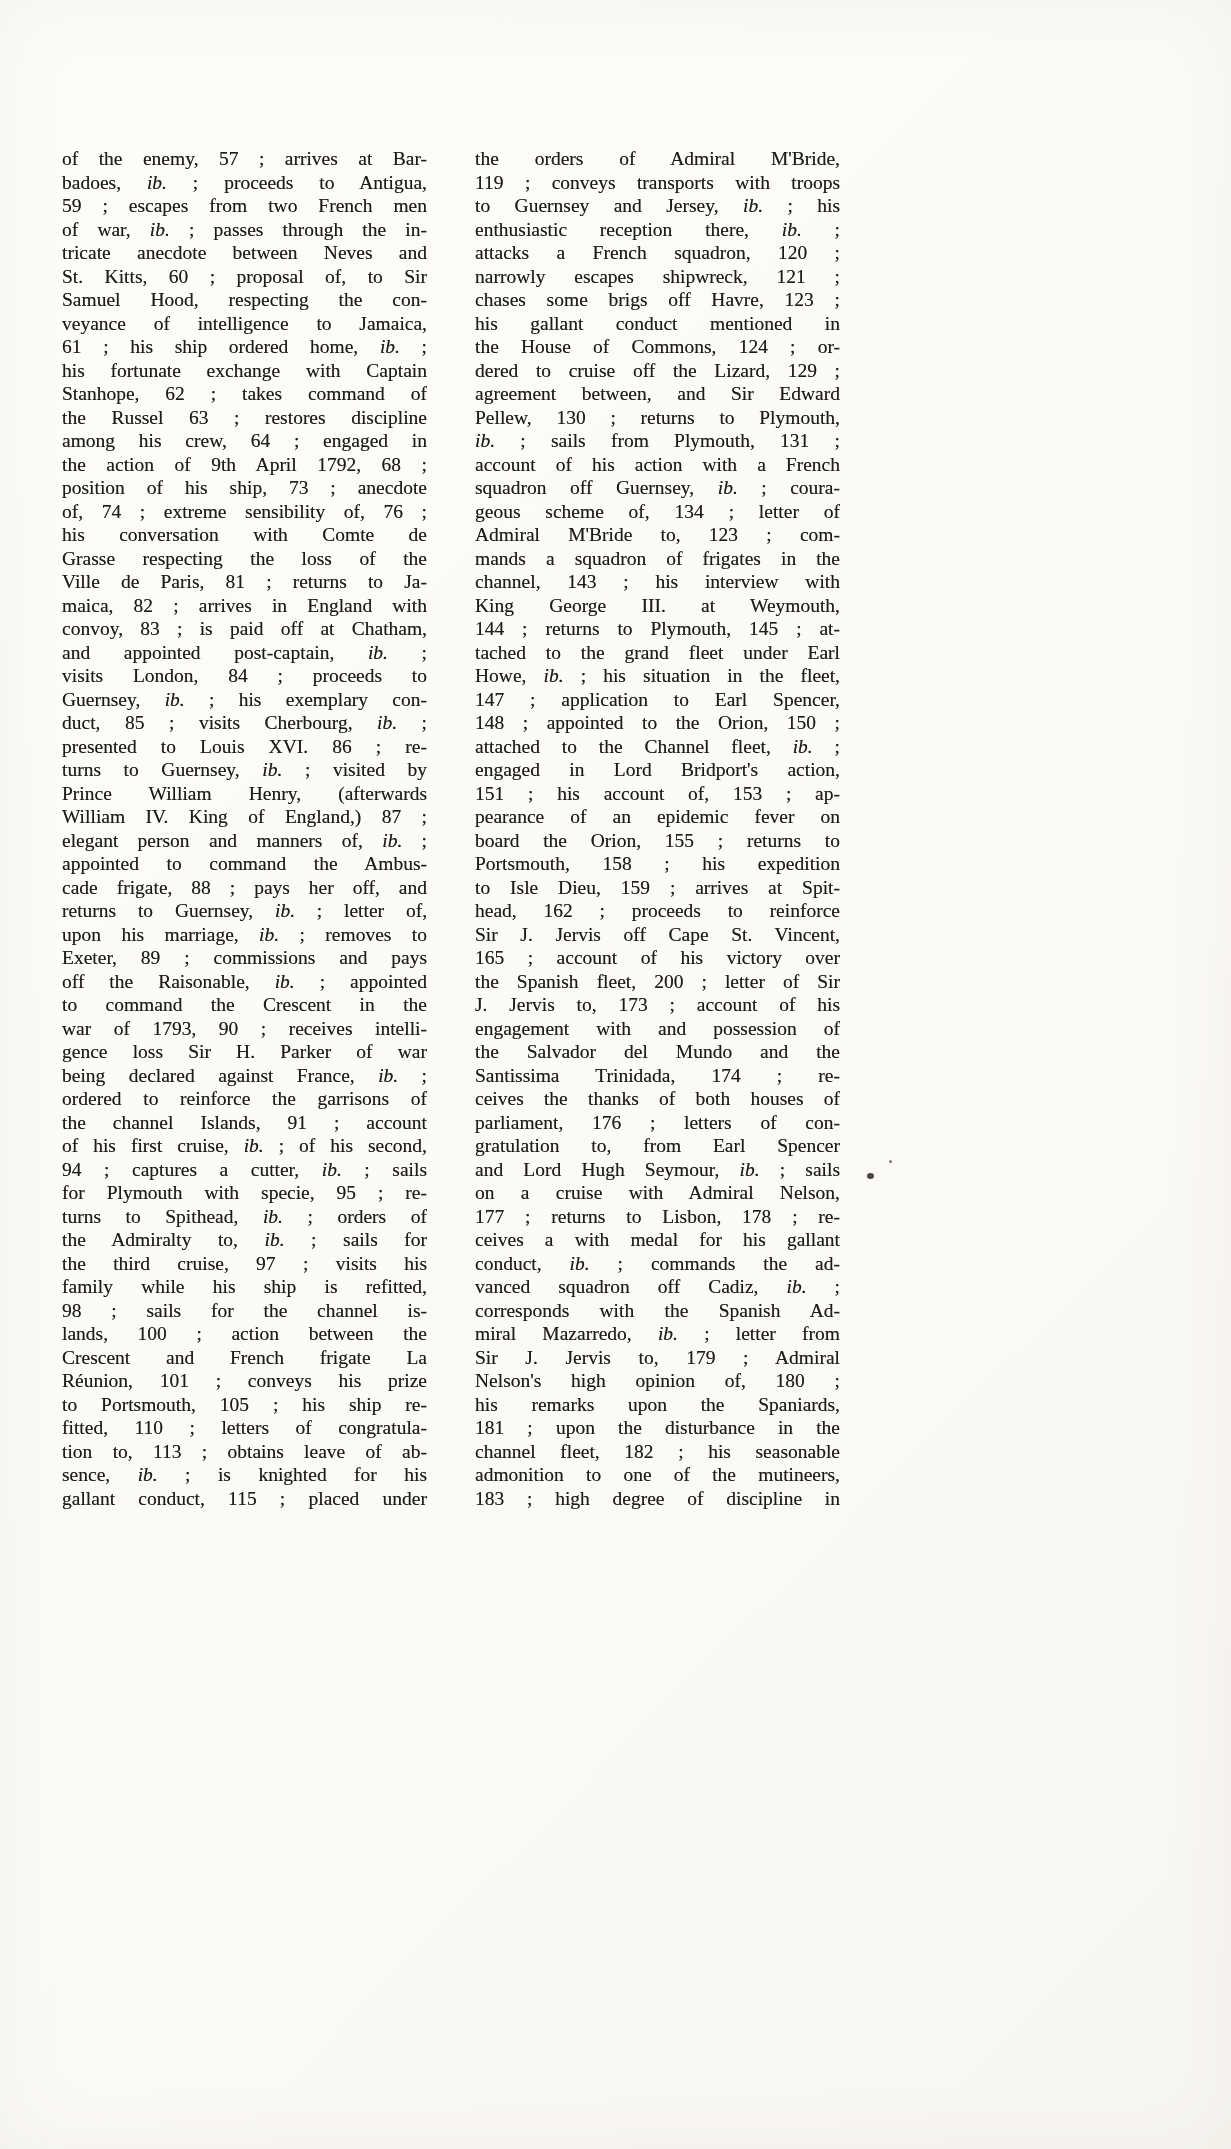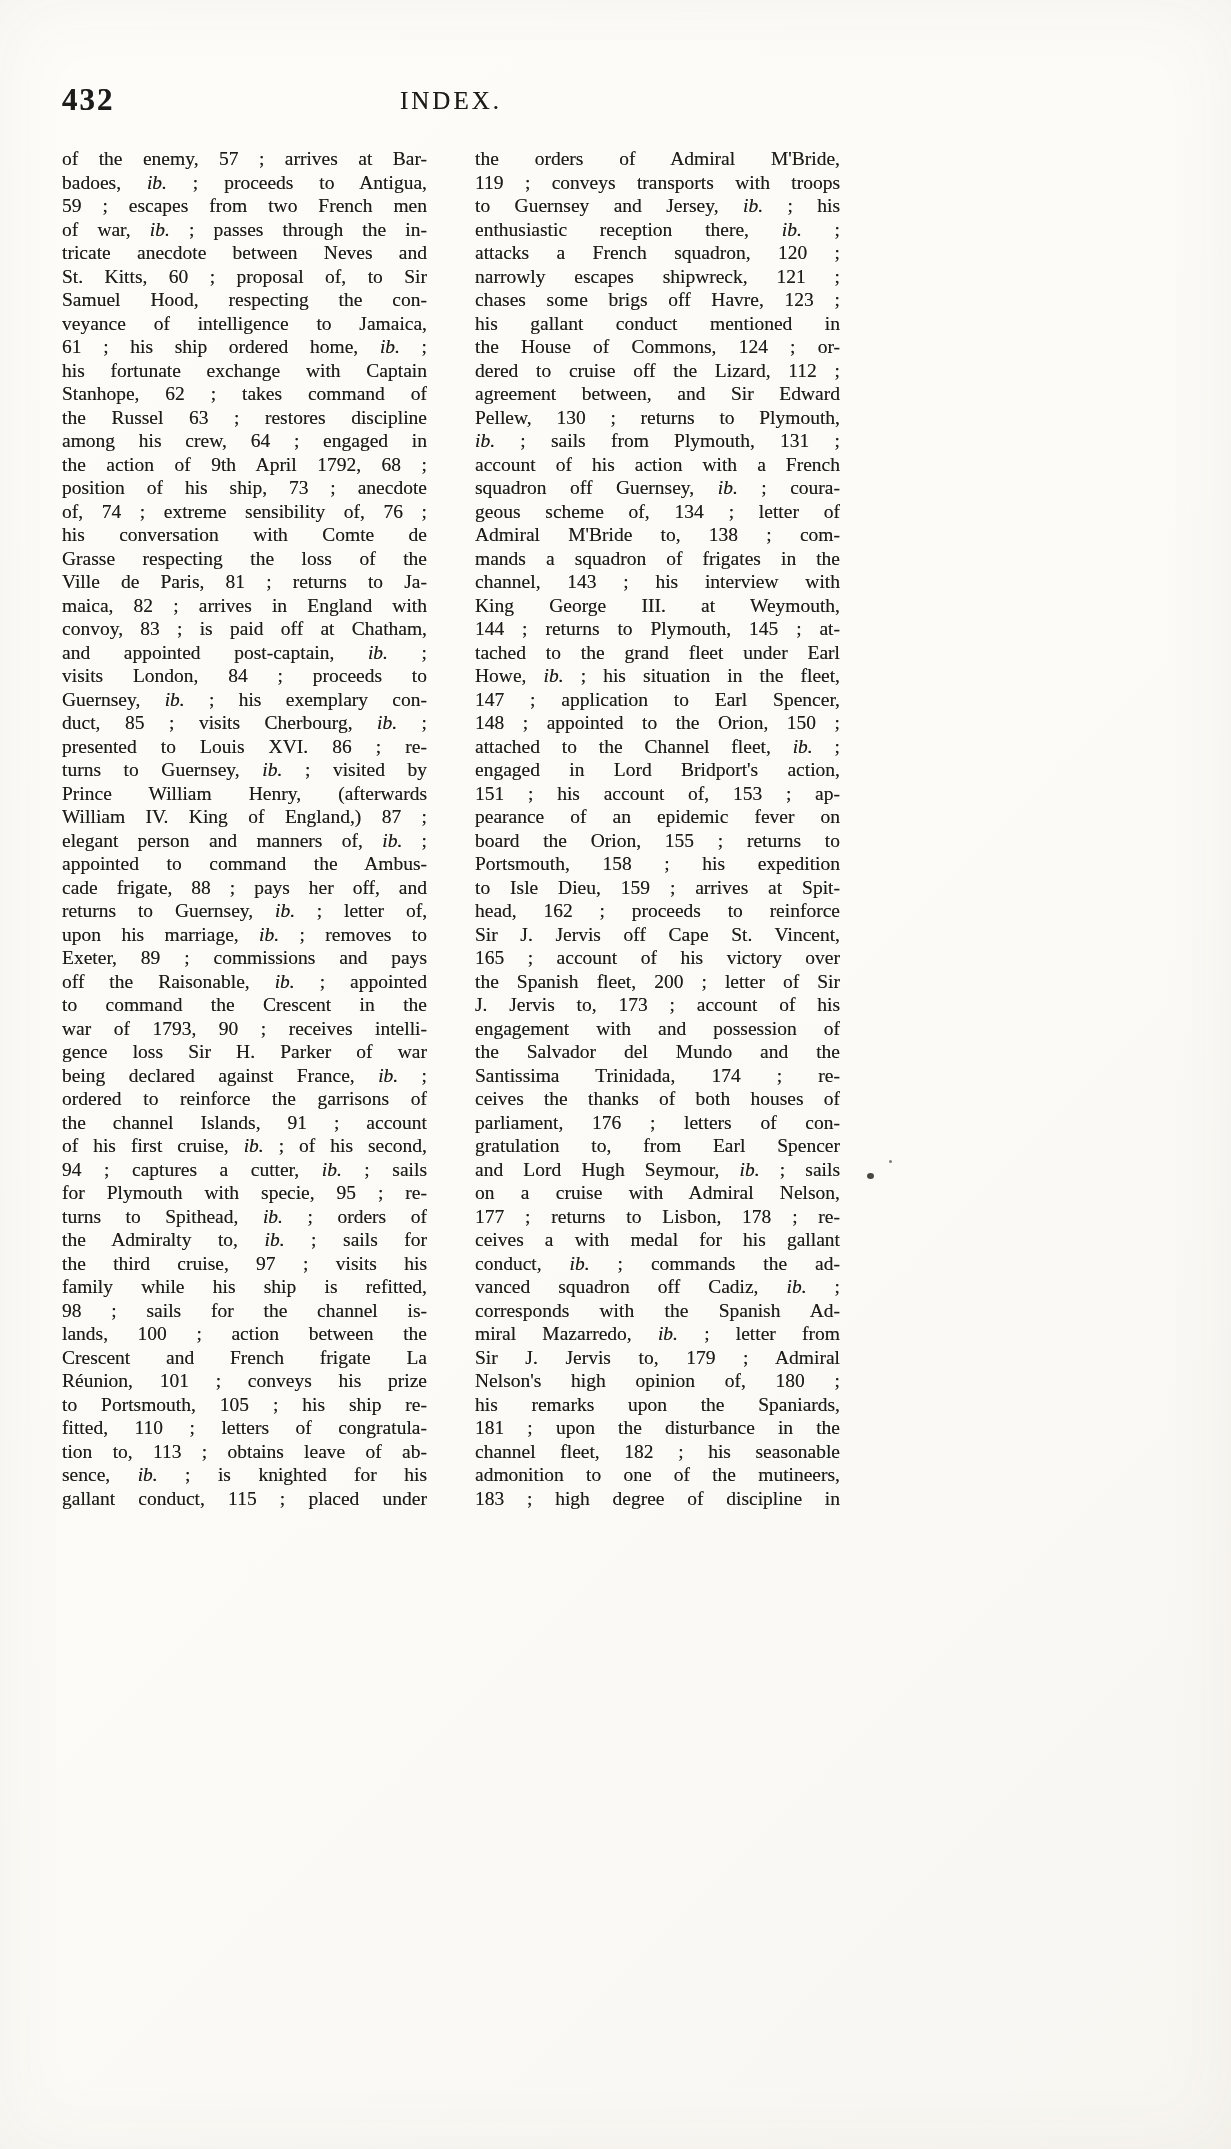--- a/index.html
+++ b/index.html
@@ -74,24 +74,20 @@
     border-radius: 50%;
   }
   .speck-1 { left: 867px; top: 1173px; width: 7px; height: 6px; }
   .speck-2 { left: 889px; top: 1160px; width: 3px; height: 3px; opacity: 0.7; }
 </style>
 </head>
 <body>
 
 <div class="page">
 
-  <div class="page-header">
-    <span class="page-number">432</span>
-    <span class="header-title">INDEX.</span>
-  </div>
 
   <div class="columns">
     <div class="column" id="left-column">
         <div class="line">of the enemy, 57 ; arrives at Bar-</div>
         <div class="line">badoes, <i>ib.</i> ; proceeds to Antigua,</div>
         <div class="line">59 ; escapes from two French men</div>
         <div class="line">of war, <i>ib.</i> ; passes through the in-</div>
         <div class="line">tricate anecdote between Neves and</div>
         <div class="line">St. Kitts, 60 ; proposal of, to Sir</div>
         <div class="line">Samuel Hood, respecting the con-</div>
@@ -150,28 +146,28 @@
     <div class="column" id="right-column">
         <div class="line">the orders of Admiral M'Bride,</div>
         <div class="line">119 ; conveys transports with troops</div>
         <div class="line">to Guernsey and Jersey, <i>ib.</i> ; his</div>
         <div class="line">enthusiastic reception there, <i>ib.</i> ;</div>
         <div class="line">attacks a French squadron, 120 ;</div>
         <div class="line">narrowly escapes shipwreck, 121 ;</div>
         <div class="line">chases some brigs off Havre, 123 ;</div>
         <div class="line">his gallant conduct mentioned in</div>
         <div class="line">the House of Commons, 124 ; or-</div>
-        <div class="line">dered to cruise off the Lizard, 112 ;</div>
+        <div class="line">dered to cruise off the Lizard, 129 ;</div>
         <div class="line">agreement between, and Sir Edward</div>
         <div class="line">Pellew, 130 ; returns to Plymouth,</div>
         <div class="line"><i>ib.</i> ; sails from Plymouth, 131 ;</div>
         <div class="line">account of his action with a French</div>
         <div class="line">squadron off Guernsey, <i>ib.</i> ; coura-</div>
         <div class="line">geous scheme of, 134 ; letter of</div>
-        <div class="line">Admiral M'Bride to, 138 ; com-</div>
+        <div class="line">Admiral M'Bride to, 123 ; com-</div>
         <div class="line">mands a squadron of frigates in the</div>
         <div class="line">channel, 143 ; his interview with</div>
         <div class="line">King George III. at Weymouth,</div>
         <div class="line">144 ; returns to Plymouth, 145 ; at-</div>
         <div class="line">tached to the grand fleet under Earl</div>
         <div class="line">Howe, <i>ib.</i> ; his situation in the fleet,</div>
         <div class="line">147 ; application to Earl Spencer,</div>
         <div class="line">148 ; appointed to the Orion, 150 ;</div>
         <div class="line">attached to the Channel fleet, <i>ib.</i> ;</div>
         <div class="line">engaged in Lord Bridport's action,</div>

